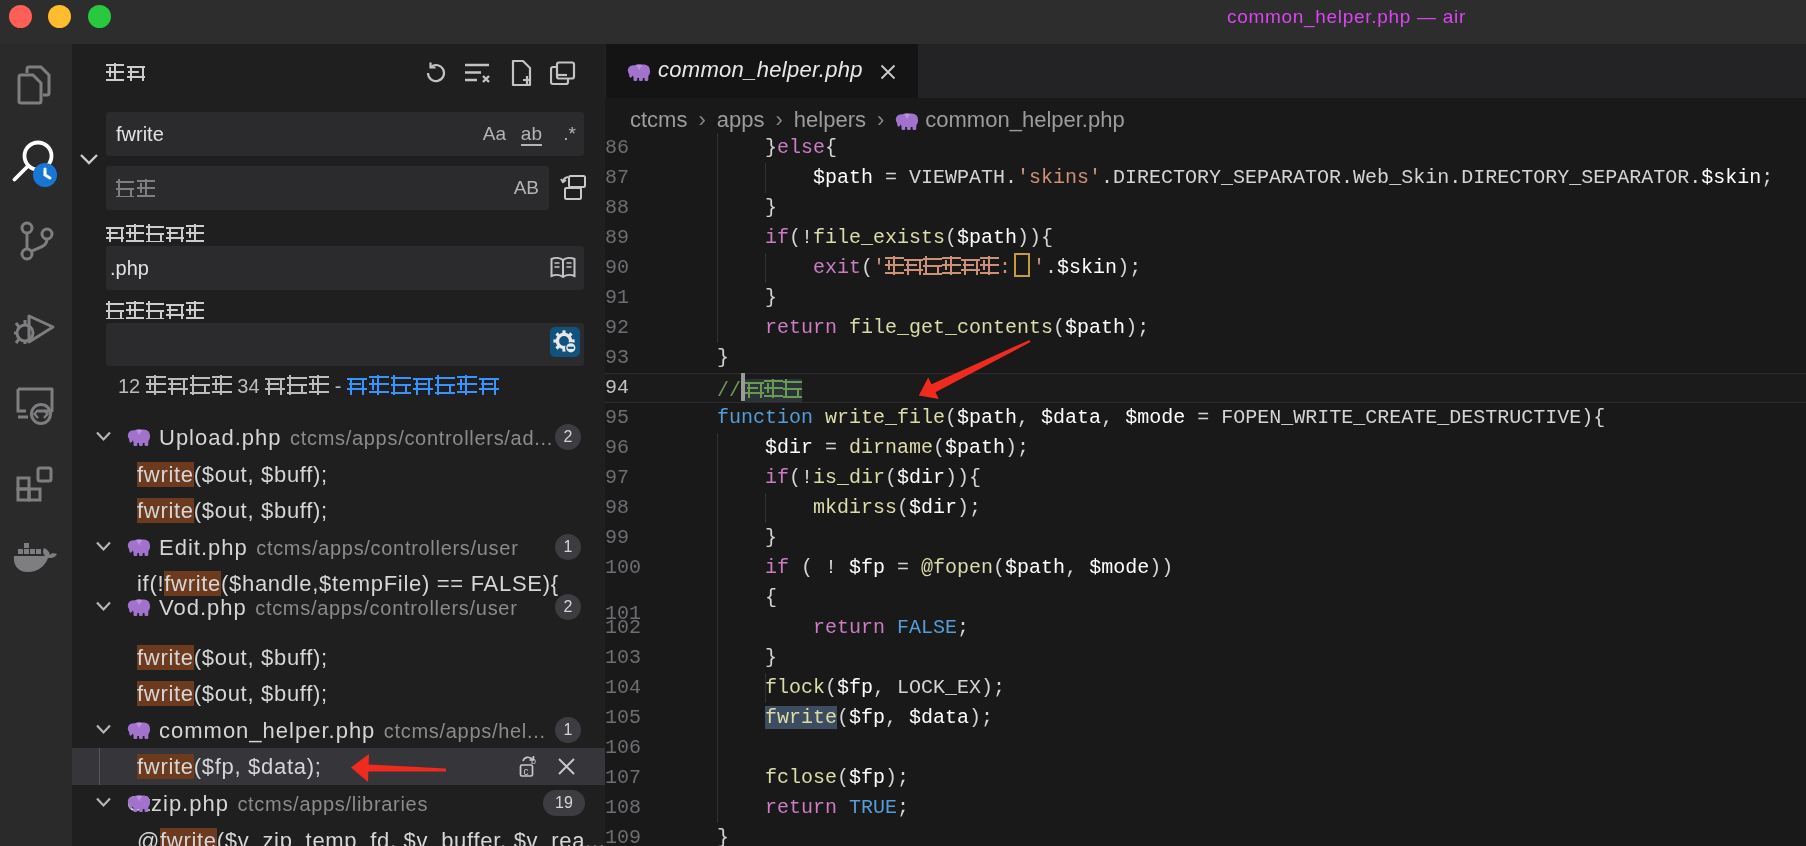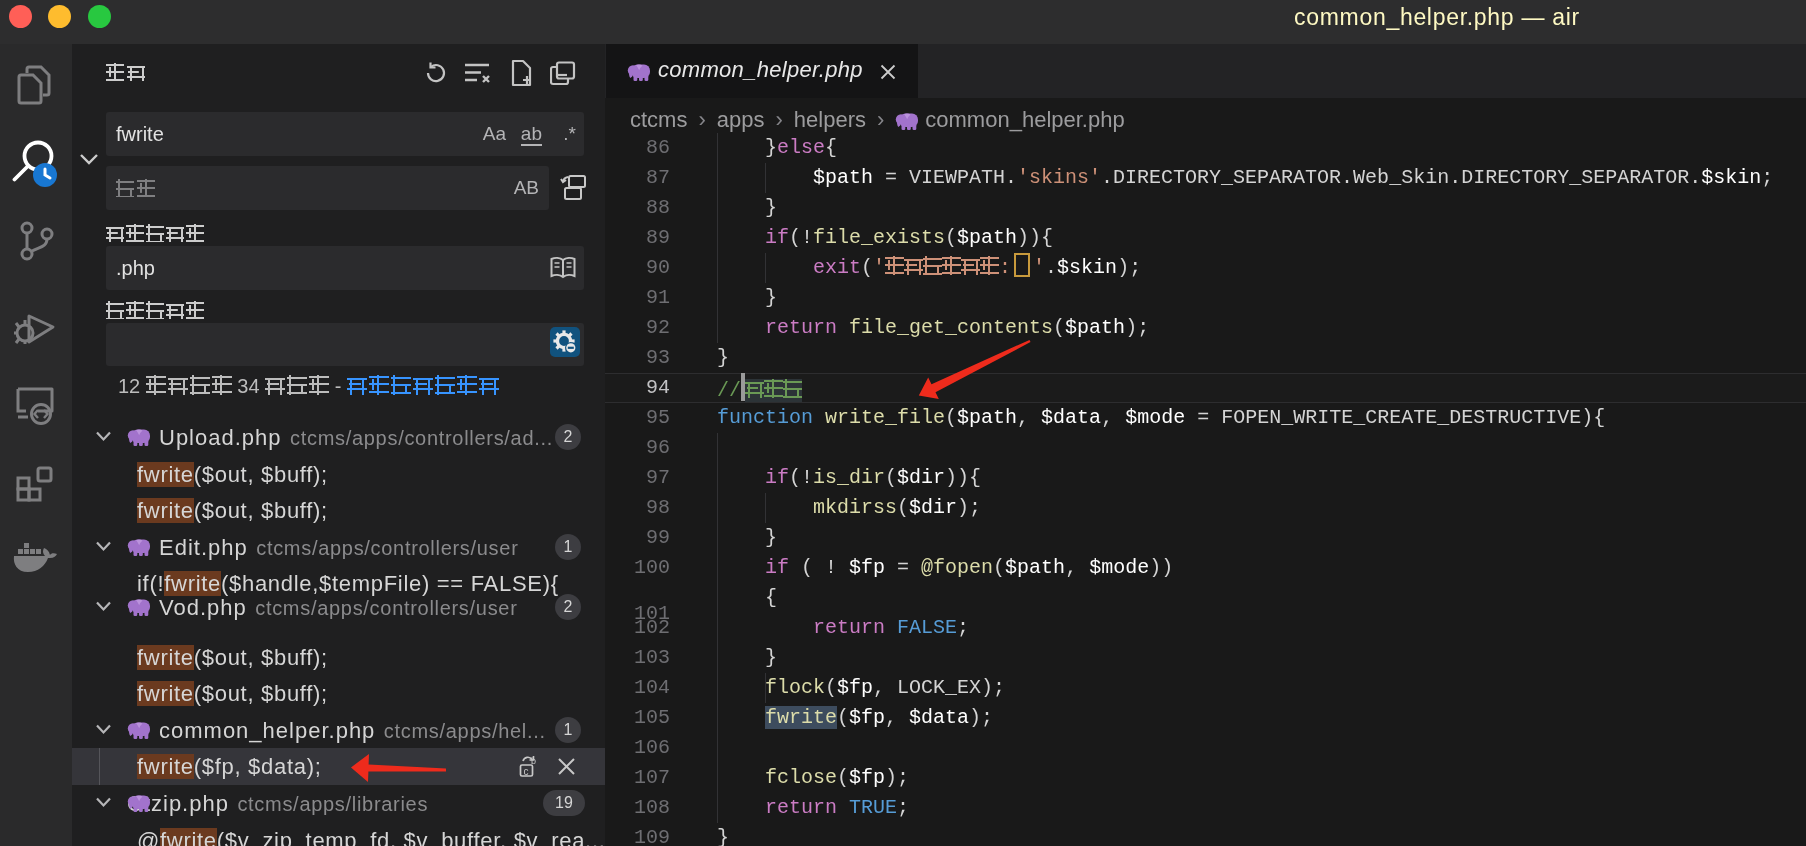--- a/index.html
+++ b/index.html
@@ -1,21 +1,21 @@
 <!DOCTYPE html>
 <html><head>
 <meta charset="utf-8">
 <style>
   * { margin:0; padding:0; box-sizing:border-box; }
   html,body { width:1806px; height:846px; overflow:hidden; background:#191919;
     font-family:"Liberation Sans", sans-serif; }
   
   #titlebar { position:absolute; left:0; top:0; width:1806px; height:44px; background:#2d2d2e; }
   .tl { position:absolute; top:5px; width:23px; height:23px; border-radius:50%; }
-  #title { position:absolute; top:4px; left:1294px; width:300px; color:#fef9c3; font-size:23px; letter-spacing:0.7px; line-height:26px; white-space:nowrap; }
+  #title { position:absolute; top:4px; left:1227px; width:300px; color:#d946ef; font-size:19px; letter-spacing:0.7px; line-height:26px; white-space:nowrap; }
   #activitybar { position:absolute; left:0; top:44px; width:72px; height:802px; background:#2a2a2b; }
   #sidebar { position:absolute; left:72px; top:44px; width:533px; height:802px; background:#1f1f20; }
   #editor { position:absolute; left:605px; top:44px; width:1201px; height:802px; background:#191919; overflow:hidden; }
   #tabstrip { position:absolute; left:0; top:0; width:1201px; height:54px; background:#232325; }
   #tab { position:absolute; left:1px; top:0; width:312px; height:54px; background:#141415; }
   .ic { position:absolute; }
   
   .k { display:inline-block; width:18px; height:18px; vertical-align:-2px;
        background-repeat:no-repeat; }
   .k1 { background-image:
@@ -47,21 +47,21 @@
          font-size:20px; }
   .lbl { position:absolute; left:34px; color:#c9c9c9; font-size:18px; letter-spacing:1px; }
   
   .trow { position:absolute; left:0; width:533px; height:37px; line-height:37px; white-space:nowrap; }
   .fname { color:#d5d5d5; font-size:22px; letter-spacing:1px; }
   .fpath { color:#8b8b8d; font-size:20px; letter-spacing:0.7px; margin-left:4px; }
   .match { color:#d6d6d6; font-size:22px; letter-spacing:0.7px; }
   .hl { background:#6b3a1f; }
   .badge { position:absolute; top:5px; height:26px; min-width:26px; border-radius:13px;
            background:#3d3d41; color:#d5d5d5; font-size:16px; line-height:26px; text-align:center; }
-  .ln { position:absolute; left:0; width:65px; text-align:right; color:#6e6e72;
+  .ln { position:absolute; left:0; width:65px; color:#6e6e72;
         font-family:"Liberation Mono", monospace; font-size:20px; line-height:30px; height:30px; }
   .cl { position:absolute; left:112px; font-family:"Liberation Mono", monospace; font-size:20px;
         line-height:30px; height:30px; white-space:pre; color:#d4d4d4; }
   .pk { color:#cb7cc4; }  
   .fn { color:#dcdcaa; }  
   .vr { color:#ffffff; }  
   .st { color:#ce9178; }  
   .cm { color:#6a9955; }  
   .kb { color:#569cd6; }  
   .guide { position:absolute; width:1px; background:#323235; }
@@ -200,21 +200,21 @@
     <circle cx="4" cy="4" r="2.6"></circle>
       <circle cx="15" cy="4" r="2.6"></circle>
       <circle cx="26" cy="4" r="2.6"></circle>
   </svg>
 
   <div class="lbl" style="top:180px;color:#cccccc">
     <span class="k k2"></span><span class="k k1" style="margin-left:2px"></span><span class="k k3" style="margin-left:2px"></span><span class="k k2" style="margin-left:2px"></span><span class="k k1" style="margin-left:2px"></span>
   </div>
 
   <div class="inp" style="top:202px;width:478px;height:44px;line-height:44px;">
-    <span style="margin-left:10px">.php</span>
+    <span style="margin-left:4px">.php</span>
     <svg style="position:absolute;right:8px;top:10px" width="26" height="24" viewBox="0 0 26 24" fill="none" stroke="#c3c3c3" stroke-width="2">
       <path d="M13 4 C10 1.5 5 1.5 1.5 3 V20 C5 18.5 10 18.5 13 21 C16 18.5 21 18.5 24.5 20 V3 C21 1.5 16 1.5 13 4 Z"></path>
       <path d="M13 4 V21"></path>
       <path d="M4.5 7 h5 M4.5 11 h5 M16.5 7 h5 M16.5 11 h5" stroke-width="1.6"></path>
     </svg>
   </div>
 
   <div class="lbl" style="top:257px;color:#cccccc">
     <span class="k k3"></span><span class="k k1" style="margin-left:2px"></span><span class="k k3" style="margin-left:2px"></span><span class="k k2" style="margin-left:2px"></span><span class="k k1" style="margin-left:2px"></span>
   </div>
@@ -375,20 +375,21 @@
     <div class="cl" style="top:0">    }<span class="pk">else</span>{</div>
     <div class="cl" style="top:30px">        <span class="vr">$path</span> = VIEWPATH.<span class="st">'skins'</span>.DIRECTORY_SEPARATOR.Web_Skin.DIRECTORY_SEPARATOR.<span class="vr">$skin</span>;</div>
     <div class="cl" style="top:60px">    }</div>
     <div class="cl" style="top:90px">    <span class="pk">if</span>(!<span class="fn">file_exists</span>(<span class="vr">$path</span>)){</div>
     <div class="cl" style="top:120px">        <span class="pk">exit</span>(<span class="st">'<span class="k k1" style="width:19px;height:19px"></span><span class="k k2" style="width:19px;height:19px"></span><span class="k k3" style="width:19px;height:19px"></span><span class="k k1" style="width:19px;height:19px"></span><span class="k k2" style="width:19px;height:19px"></span><span class="k k1" style="width:19px;height:19px"></span>:<span class="goldbox"></span>'</span>.<span class="vr">$skin</span>);</div>
     <div class="cl" style="top:150px">    }</div>
     <div class="cl" style="top:180px">    <span class="pk">return</span> <span class="fn">file_get_contents</span>(<span class="vr">$path</span>);</div>
     <div class="cl" style="top:210px">}</div>
     <div class="cl" style="top:240px"><span class="cm">//</span><span class="cursor"></span><span class="cm" style="background:rgba(90,115,128,0.28)"><span class="k k2" style="width:19px;height:19px"></span><span class="k k1" style="width:19px;height:19px"></span><span class="k k3" style="width:19px;height:19px"></span></span></div>
     <div class="cl" style="top:270px"><span class="kb">function</span> <span class="fn">write_file</span>(<span class="vr">$path</span>, <span class="vr">$data</span>, <span class="vr">$mode</span> = FOPEN_WRITE_CREATE_DESTRUCTIVE){</div>
+    <div class="cl" style="top:300px">    <span class="vr">$dir</span> = <span class="fn">dirname</span>(<span class="vr">$path</span>);</div>
     <div class="cl" style="top:330px">    <span class="pk">if</span>(!<span class="fn">is_dir</span>(<span class="vr">$dir</span>)){</div>
     <div class="cl" style="top:360px">        <span class="fn">mkdirss</span>(<span class="vr">$dir</span>);</div>
     <div class="cl" style="top:390px">    }</div>
     <div class="cl" style="top:420px">    <span class="pk">if</span> ( ! <span class="vr">$fp</span> = <span class="fn">@fopen</span>(<span class="vr">$path</span>, <span class="vr">$mode</span>))</div>
     <div class="cl" style="top:450px">    {</div>
     <div class="cl" style="top:480px">        <span class="pk">return</span> <span class="kb">FALSE</span>;</div>
     <div class="cl" style="top:510px">    }</div>
     <div class="cl" style="top:540px">    <span class="fn">flock</span>(<span class="vr">$fp</span>, LOCK_EX);</div>
     <div class="cl" style="top:570px">    <span class="fn" style="background:#3d4c5e">fwrite</span>(<span class="vr">$fp</span>, <span class="vr">$data</span>);</div>
     <div class="cl" style="top:630px">    <span class="fn">fclose</span>(<span class="vr">$fp</span>);</div>

